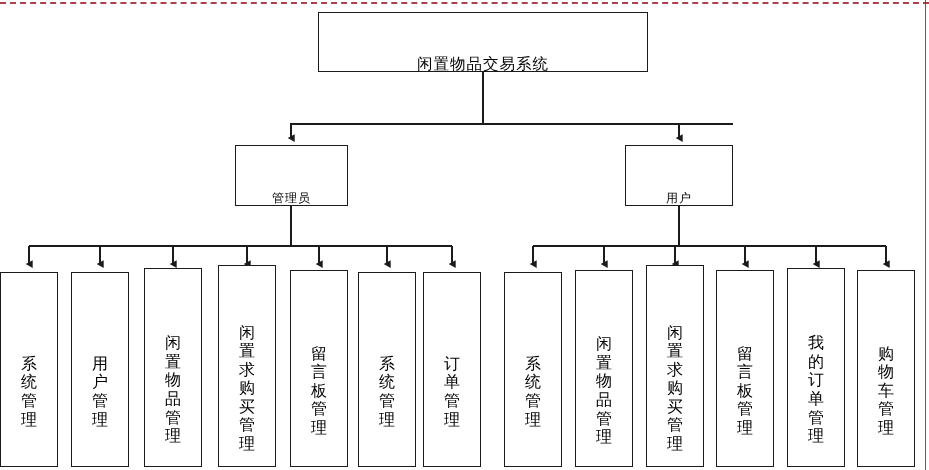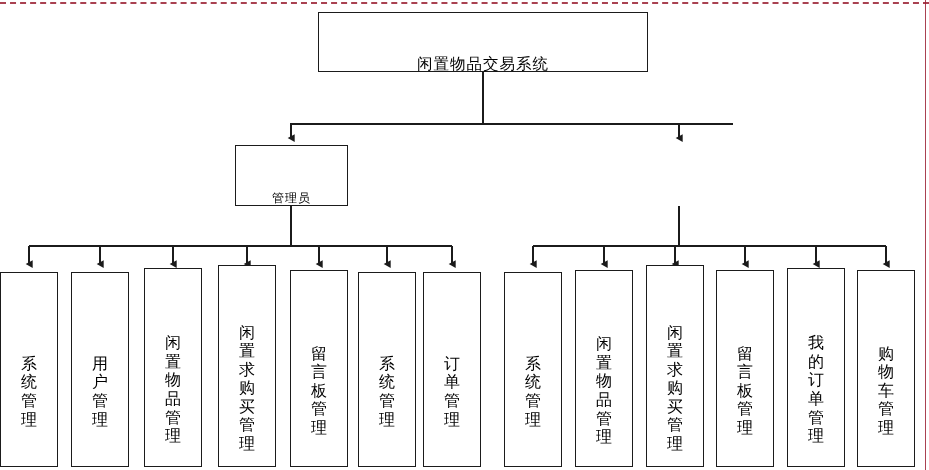--- a/index.html
+++ b/index.html
@@ -119,20 +119,23 @@
     </g>
   </svg>
 
   <div class="node root horiz" style="left:318px; top:12px; width:330px; height:60px;">
     <span class="label">闲置物品交易系统</span>
   </div>
 
   <div class="node horiz" style="left:235px; top:145px; width:113px; height:61px;">
     <span class="label">管理员</span>
   </div>
+  <div class="node horiz" style="left:625px; top:145px; width:108px; height:61px;">
+    <span class="label">用户</span>
+  </div>
 
   <div class="node vert" style="left:0px; top:272px; width:58px; height:195px;">
     <span class="label">系
 统
 管
 理</span>
   </div>
   <div class="node vert" style="left:71px; top:272px; width:58px; height:195px;">
     <span class="label">用
 户

